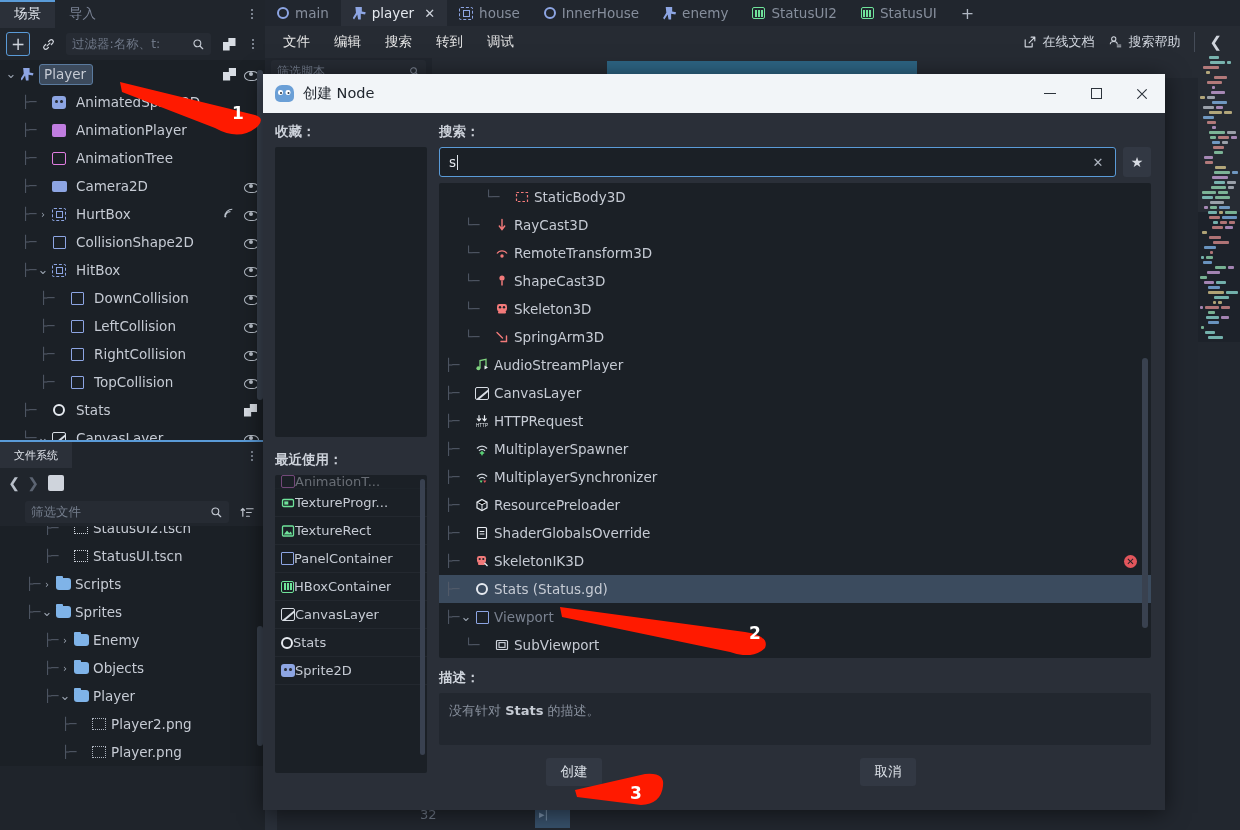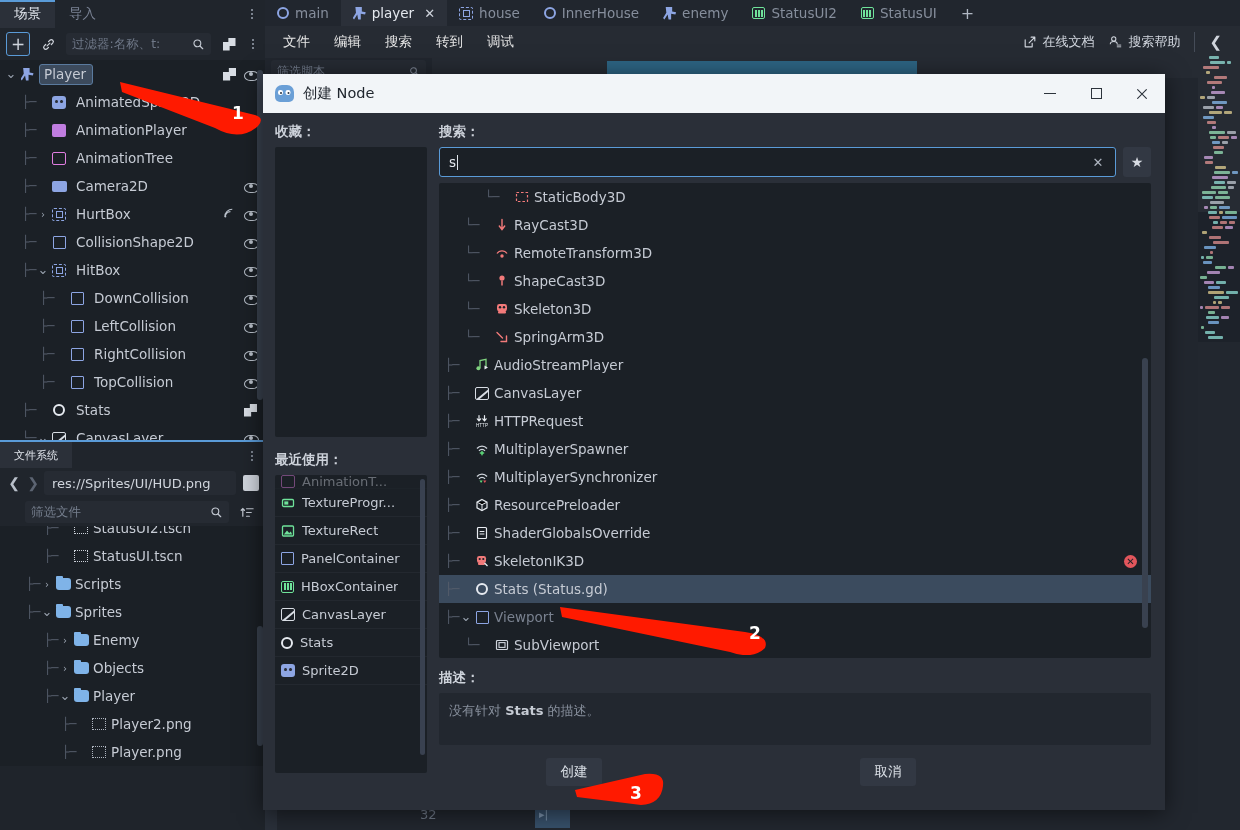--- a/index.html
+++ b/index.html
@@ -115,21 +115,21 @@
   .wbtn { width: 46px; display: flex; align-items: center; justify-content: center; color: #2c333c; font-size: 14px; }
   .wbtn .sqr { width: 11px; height: 11px; border: 1.3px solid #2c333c; }
   .wbtn .dash { width: 12px; height: 1.4px; background: #2c333c; }
 
   .dlg-body { position: relative; height: 697px; padding: 10px 14px 0 12px; }
   .lbl { font-size: 13.5px; color: #cdd2da; font-weight: bold; margin-bottom: 6px; }
 
   .fav-col { position: absolute; left: 12px; top: 10px; width: 152px; bottom: 0; }
   .fav-box { background: #1b2026; border-radius: 2px; height: 290px; }
   .recent-box { background: #1b2026; border-radius: 2px; height: 298px; position: relative; overflow: hidden; }
-  .rrow { display: flex; align-items: center; gap: 7px; height: 28px; padding: 0 6px; font-size: 13px; color: #c6cbd4; border-bottom: 1px solid #23282f; white-space: nowrap; }
+  .rrow { display: flex; align-items: center; height: 28px; padding: 0 6px; font-size: 13px; color: #c6cbd4; border-bottom: 1px solid #23282f; white-space: nowrap; }
   .rrow .tx { overflow: hidden; text-overflow: ellipsis; }
   .rsb { position: absolute; right: 2px; top: 4px; width: 5px; height: 276px; background: #394150; border-radius: 3px; }
 
   .main-col { position: absolute; left: 176px; right: 14px; top: 10px; bottom: 0; }
   .search-input { height: 30px; background: #1b2026; border: 1.5px solid #5a9bd8; border-radius: 3px; display: flex; align-items: center; padding: 0 4px 0 9px; font-size: 13.5px; color: #e2e6ec; }
   .caret { display: inline-block; width: 1px; height: 15px; background: #dfe4ea; margin-left: 1px; vertical-align: -3px; }
   .clear-btn { margin-left: auto; width: 26px; height: 22px; display: flex; align-items: center; justify-content: center; color: #aeb5c0; font-size: 13px; }
   .star-btn { width: 28px; height: 30px; margin-left: 7px; background: #323843; border-radius: 3px; display: flex; align-items: center; justify-content: center; color: #d7dbe2; font-size: 14px; flex: none; }
 
   .match-box { background: #1b2026; border-radius: 2px; height: 475px; position: relative; overflow: hidden; margin-top: 6px; }
@@ -359,23 +359,20 @@
         </div>
       <div class="panel-dots">
           <i></i>
           <i></i>
           <i></i>
         </div>
     </div>
     <div class="fs-path">
       <div class="nav-arrow">❮</div>
       <div class="nav-arrow dim">❯</div>
-      <div class="path-box">
-          <span>res://Sprites/UI/HUD.png</span>
-        </div>
       <div class="path-sw"></div>
     </div>
     <div class="fs-filter">
       <div class="fs-filter-box">
         <span>筛选文件</span>
         <svg width="13" height="13" viewBox="0 0 16 16">
             <circle cx="6.6" cy="6.6" r="4.2" stroke="#c3c9d2" stroke-width="1.4" fill="none"></circle>
             <path d="M9.8 9.8l3.4 3.4" stroke="#c3c9d2" stroke-width="1.5" stroke-linecap="round"></path>
           </svg>
       </div>

